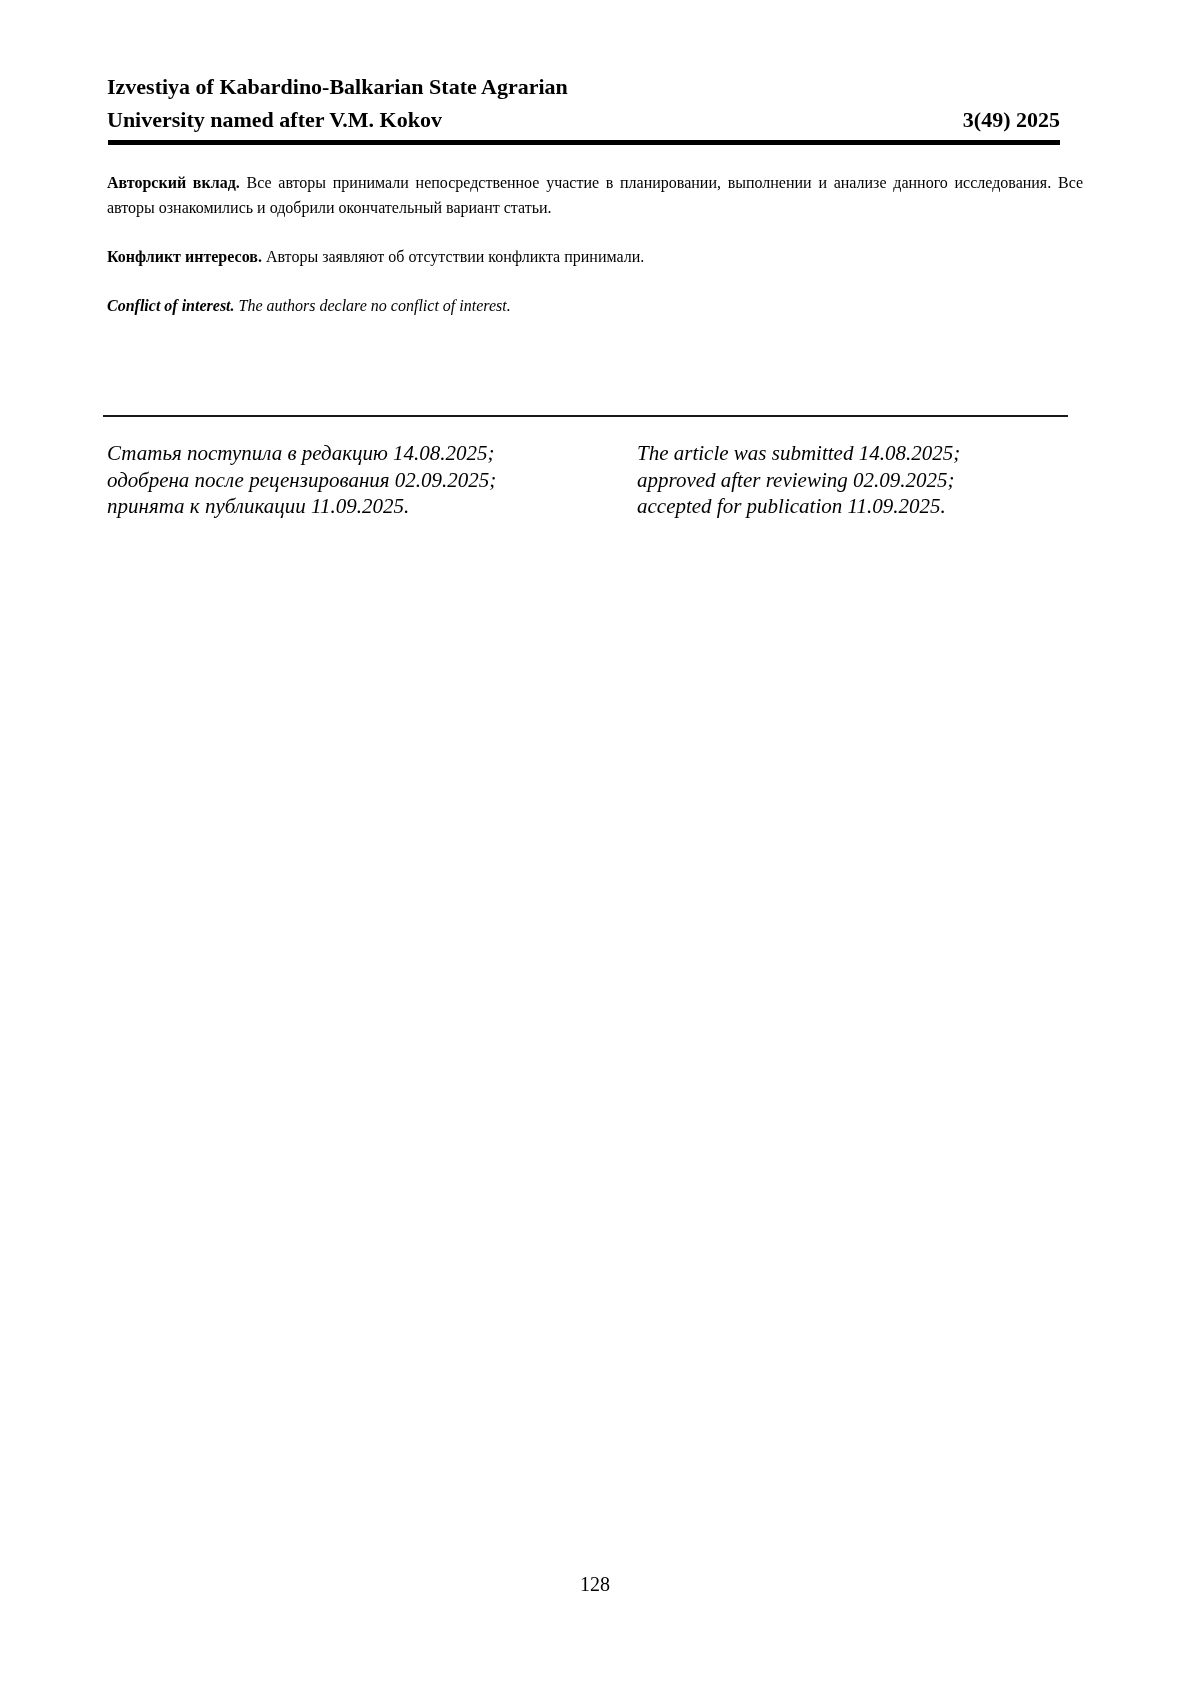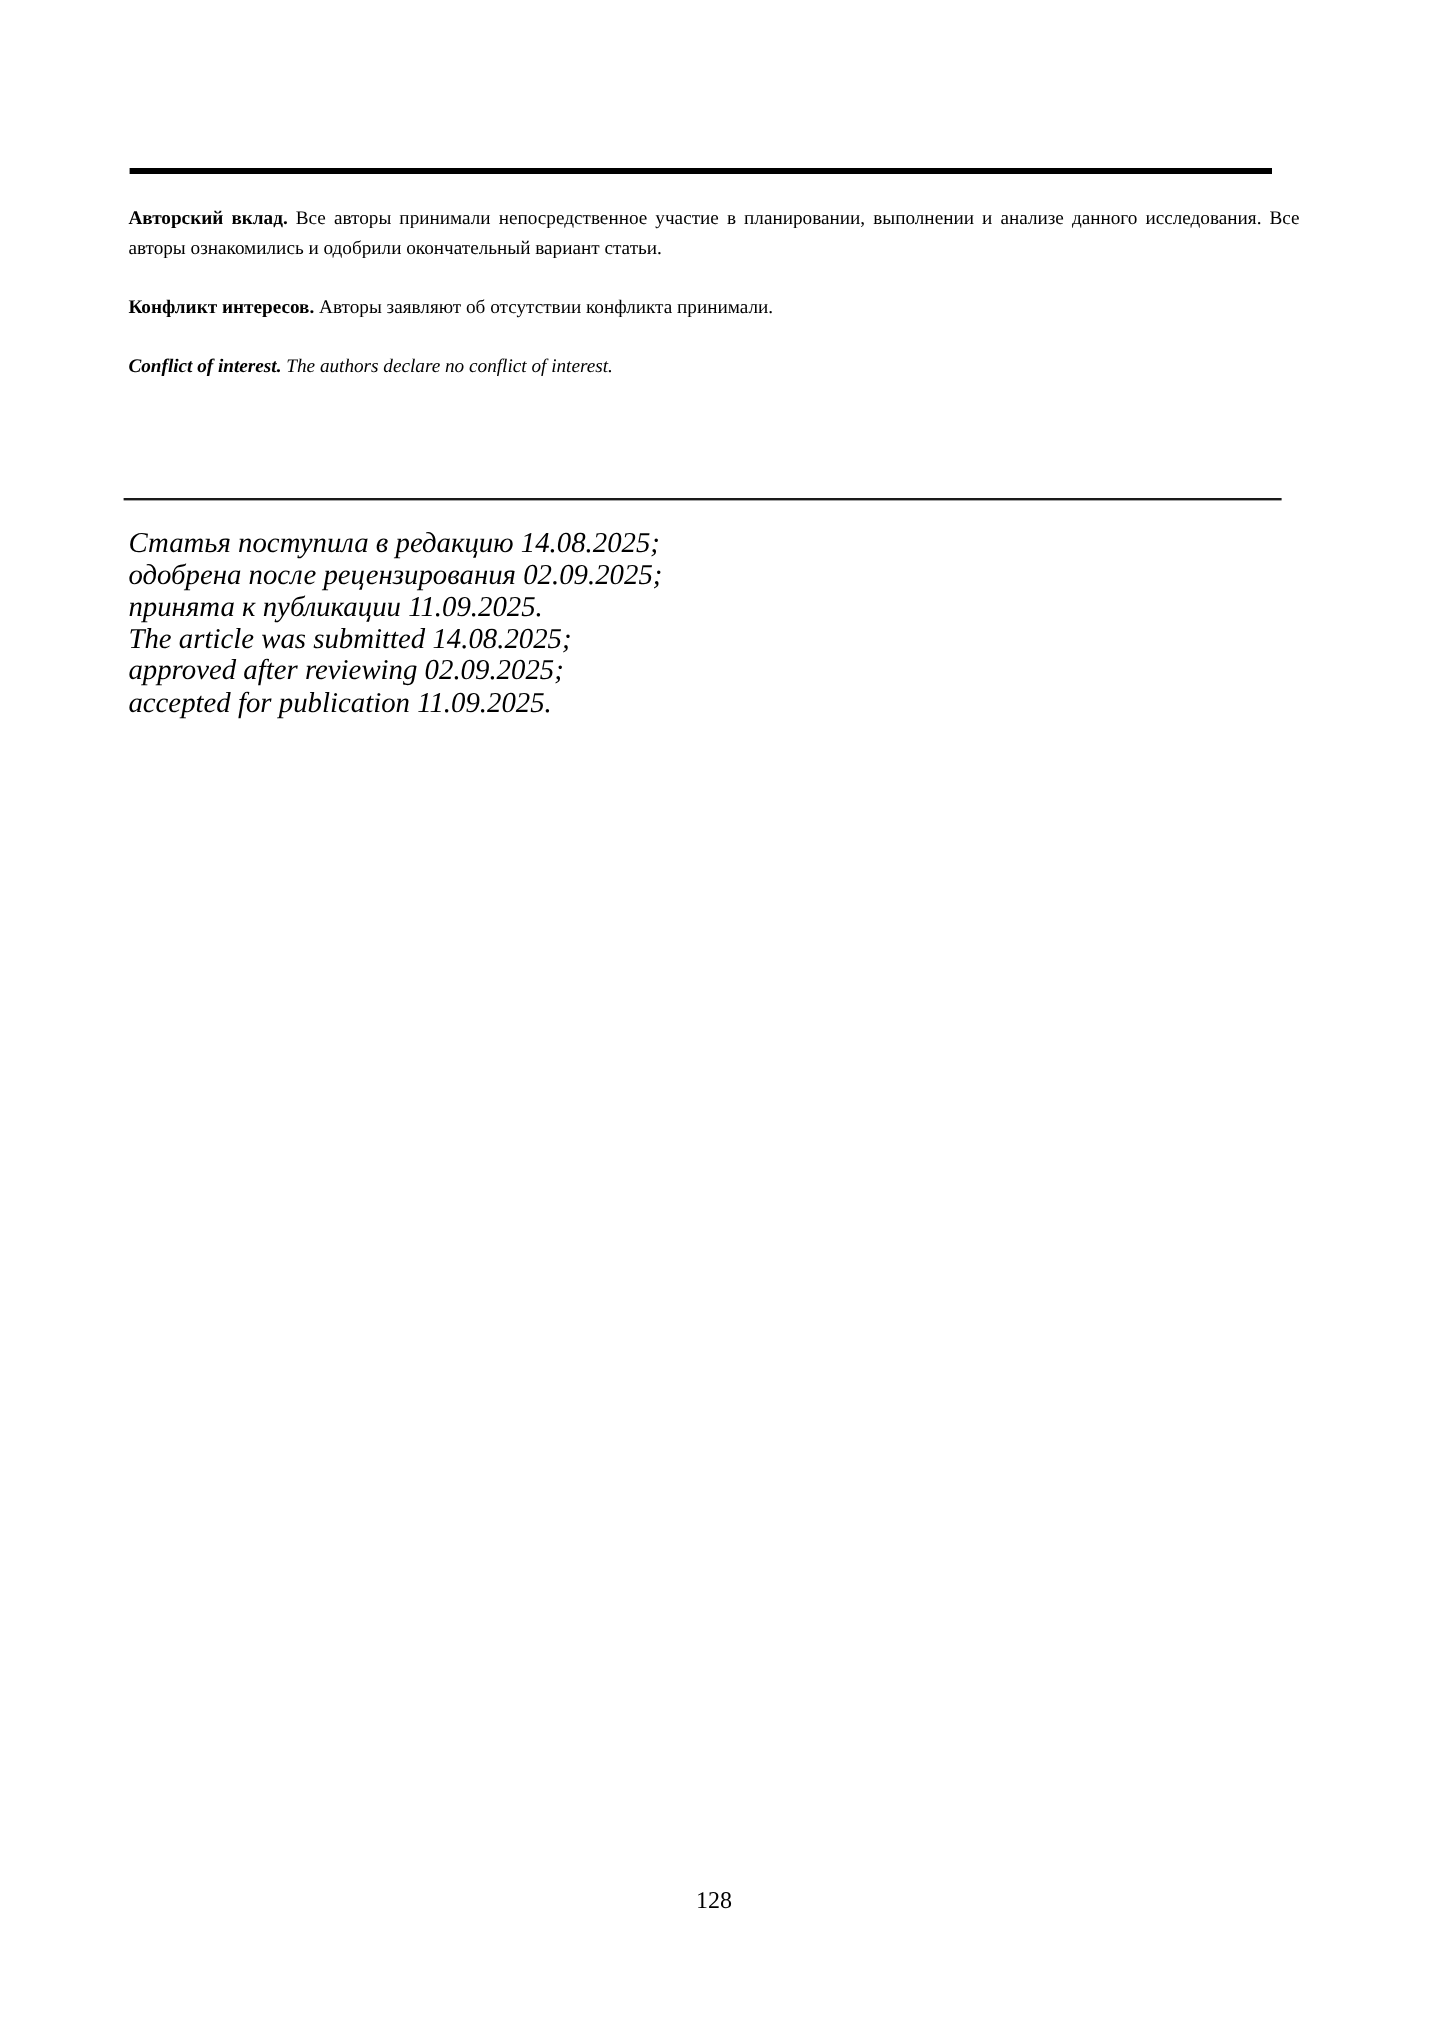--- a/index.html
+++ b/index.html
@@ -67,43 +67,49 @@
     background: #1a1a1a;
   }
   
   .dates {
     position: absolute;
     left: 107px;
     width: 976px;
     top: 440px;
     display: flex;
     font-style: italic;
-    font-size: 24px;
+    font-size: 21px;
     line-height: 26.5px;
-    flex-direction: column;
   }
   .dates-col-ru { width: 530px; flex: 0 0 auto; }
   .dates-col-en { flex: 1 1 auto; }
   .dates div { white-space: nowrap; }
   
   .page-number {
     position: absolute;
     left: 107px;
     width: 976px;
     top: 1572px;
     text-align: center;
     font-size: 20px;
     line-height: 24px;
   }
 </style>
 </head>
 <body>
 
 <div class="page">
 
+  <div class="header">
+    <div class="header-line1">Izvestiya of Kabardino-Balkarian State Agrarian</div>
+    <div class="header-line2">
+      <span>University named after V.M. Kokov</span>
+      <span>3(49) 2025</span>
+    </div>
+  </div>
 
   <div class="rule-thick"></div>
 
   <div class="content">
     <p class="para">
       <span class="label">Авторский вклад.</span>
       <span>Все авторы принимали непосредственное участие в планировании, выполнении и анализе данного исследования. Все авторы ознакомились и одобрили окончательный вариант статьи.</span>
     </p>
     <p class="para">
       <span class="label">Конфликт интересов.</span>

